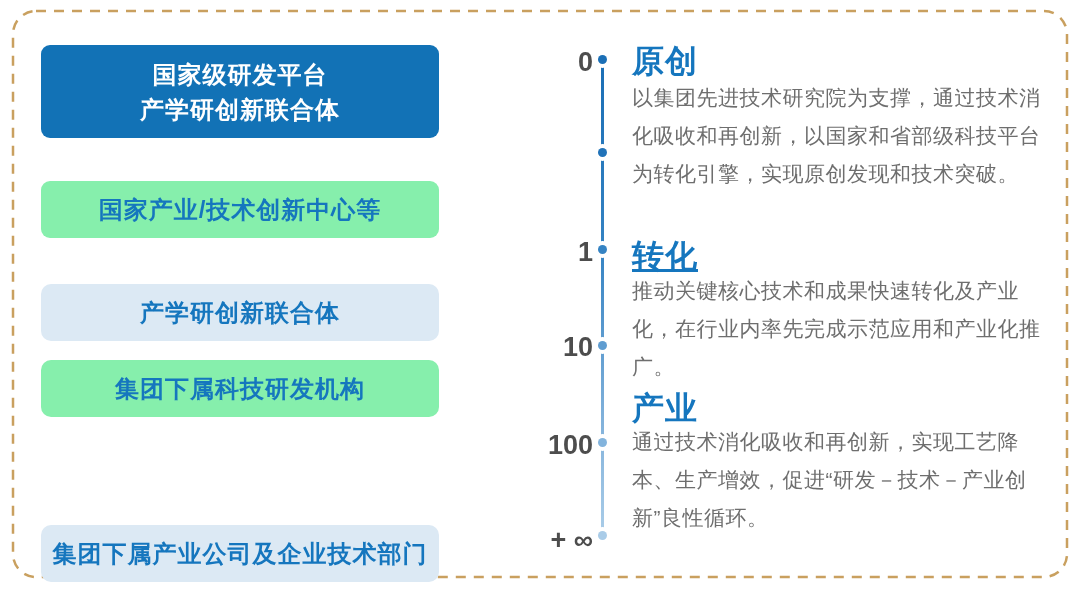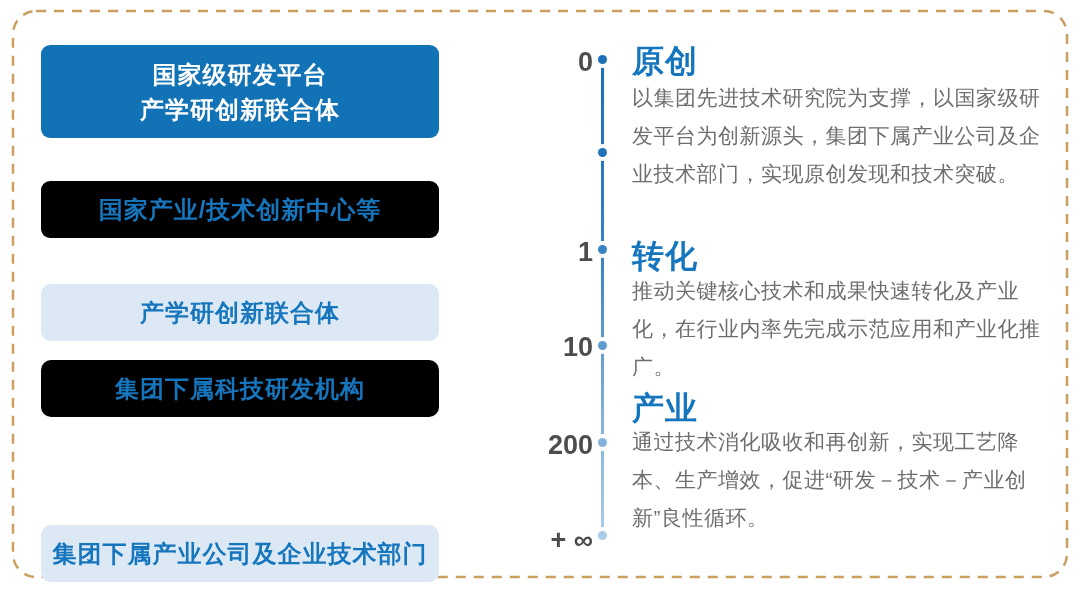--- a/index.html
+++ b/index.html
@@ -40,21 +40,21 @@
   }
   .box-primary {
     top: 45px;
     height: 93px;
     background: #1272b6;
     color: #ffffff;
     line-height: 35px;
   }
   .box-gray {
     height: 57px;
-    background: #000000;
+    background: #86efac;
     color: #1576be;
   }
   .box-lightblue {
     height: 57px;
     background: #dce9f4;
     color: #1576be;
     border-radius: 10px;
   }
   
   .tl-line {
@@ -140,25 +140,25 @@
   <span class="tl-dot" style="top:55px;  background:#1b6fb6;"></span>
   <span class="tl-dot" style="top:148px; background:#2173b9;"></span>
   <span class="tl-dot" style="top:245px; background:#3583c3;"></span>
   <span class="tl-dot" style="top:341px; background:#5f9dd1;"></span>
   <span class="tl-dot" style="top:438px; background:#83b4dd;"></span>
   <span class="tl-dot" style="top:531px; background:#a9cce8;"></span>
 
   <div class="tl-label" style="top:47px;">0</div>
   <div class="tl-label" style="top:237px;">1</div>
   <div class="tl-label" style="top:332px;">10</div>
-  <div class="tl-label" style="top:430px;">200</div>
+  <div class="tl-label" style="top:430px;">100</div>
   <div class="tl-label" style="top:525px;">+ ∞</div>
 
   <div class="stage-heading" style="top:46px;">原创</div>
-  <div class="stage-body" style="top:79px;">以集团先进技术研究院为支撑，以国家级研发平台为创新源头，集团下属产业公司及企业技术部门，实现原创发现和技术突破。</div>
+  <div class="stage-body" style="top:79px;">以集团先进技术研究院为支撑，通过技术消化吸收和再创新，以国家和省部级科技平台为转化引擎，实现原创发现和技术突破。</div>
 
-  <div class="stage-heading" style="top:241px;">转化</div>
+  <div class="stage-heading" style="top:241px;text-decoration:underline;">转化</div>
   <div class="stage-body" style="top:272px;">推动关键核心技术和成果快速转化及产业化，在行业内率先完成示范应用和产业化推广。</div>
 
   <div class="stage-heading" style="top:393px;">产业</div>
   <div class="stage-body" style="top:423px;">通过技术消化吸收和再创新，实现工艺降本、生产增效，促进“研发－技术－产业创新”良性循环。</div>
 
 </div>
 
 </body></html>

